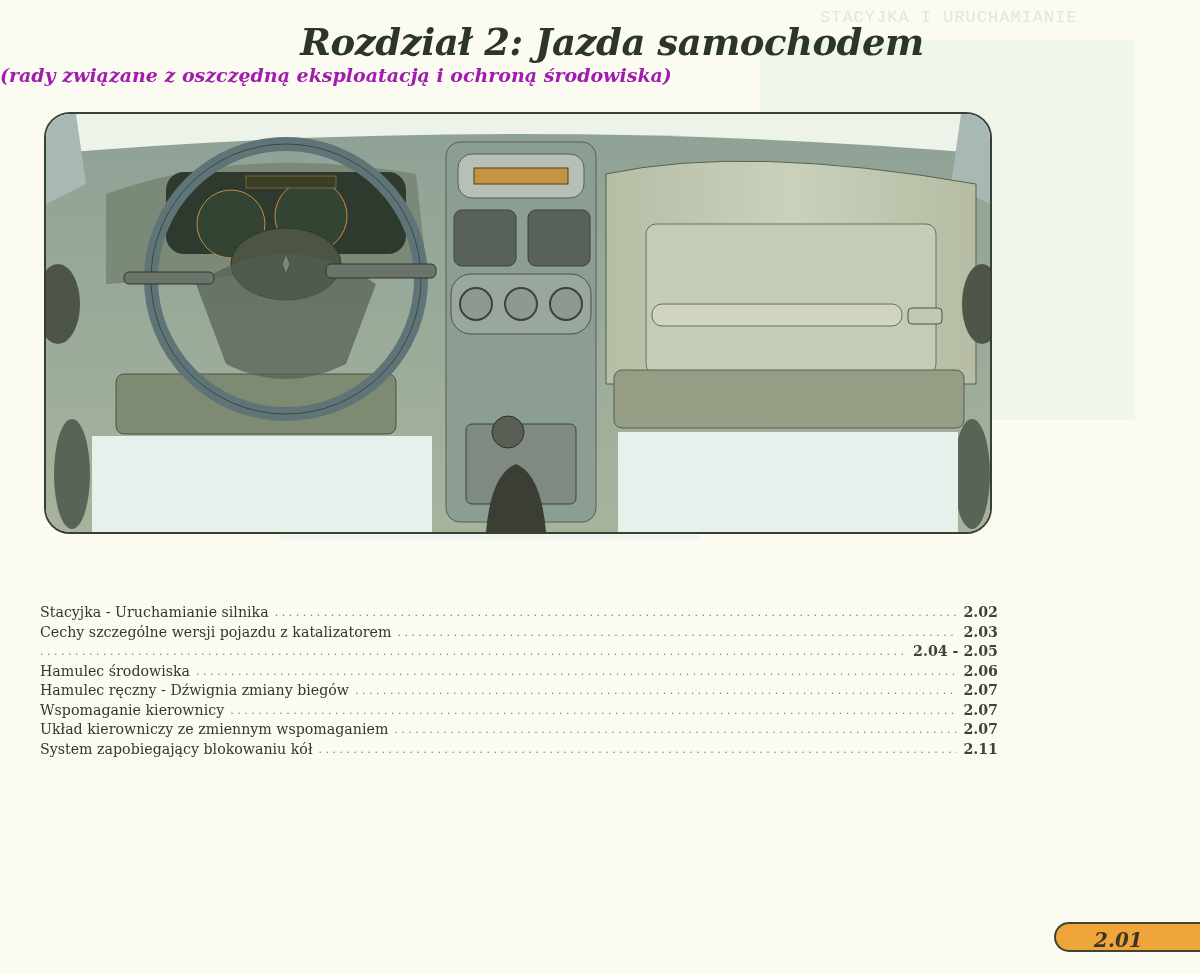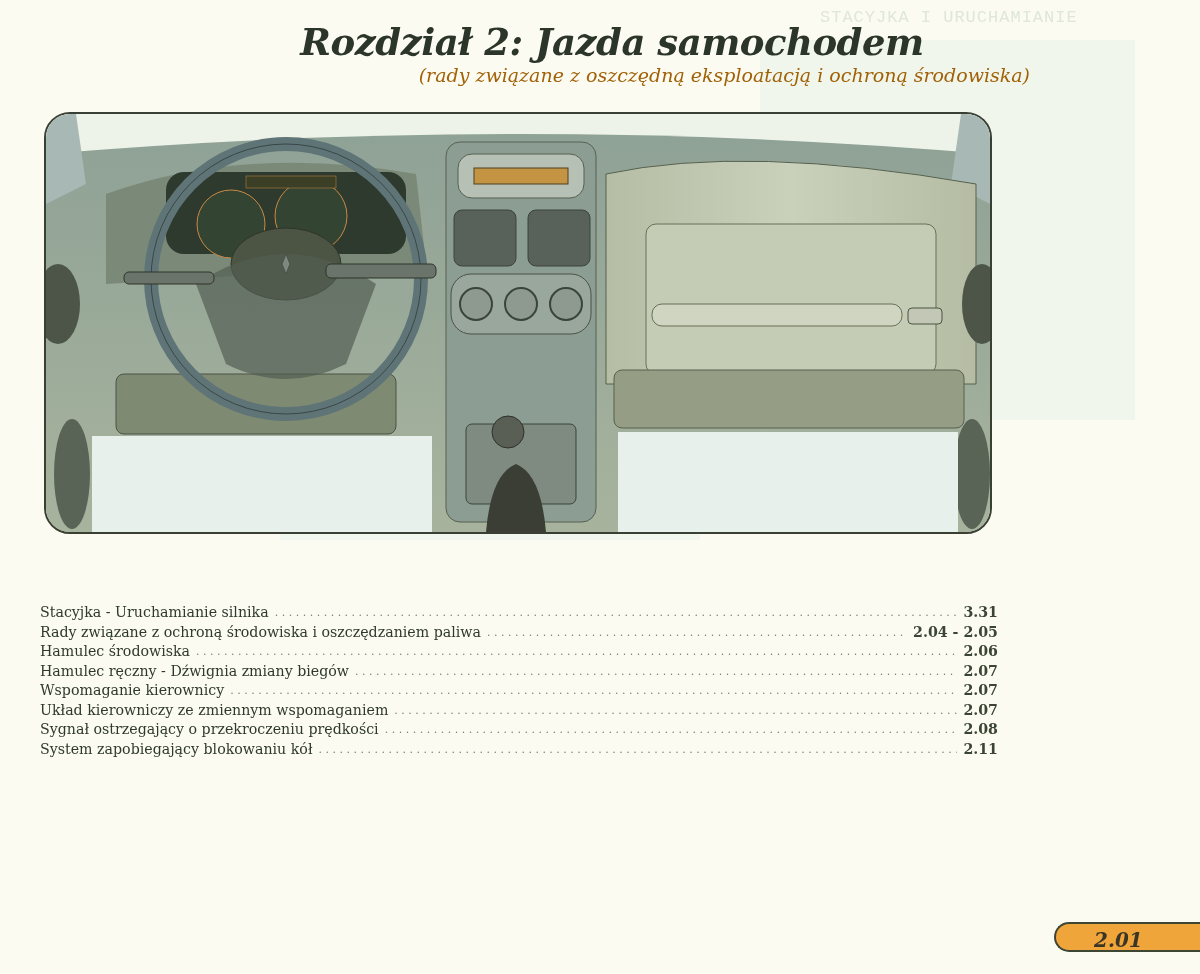--- a/index.html
+++ b/index.html
@@ -17,23 +17,23 @@
   .ghost-header {
     position:absolute; left:820px; top:8px; font-size:17px; letter-spacing:1px;
     color:#dfe6da; font-family:Liberation Mono, monospace;
   }
   .title {
     position:absolute; left:0; width:1200px; top:8px; text-align:center;
     font-family:"DejaVu Serif", serif; font-style:italic; font-weight:bold;
     font-size:37px; color:#2c3529; letter-spacing:-0.5px;
   }
   .subtitle {
-    position:absolute; left:0; width:1030px; top:64px; text-align:right;
-    font-family:"DejaVu Serif", serif; font-style:italic; font-weight:normal;
-    font-size:19px; color:#a16207;
+    position:absolute; left:0; width:1030px; top:64px; text-align:left;
+    font-family:"DejaVu Serif", serif; font-style:italic; font-weight:bold;
+    font-size:19px; color:#a21caf;
   }
   .illus {
     position:absolute; left:44px; top:112px; width:944px; height:418px;
     border:2px solid #3a3f34; border-radius:26px; overflow:hidden;
     background:#dfe8dc;
   }
   .illus svg { display:block; }
   .toc {
     position:absolute; left:40px; top:603px; width:958px;
     font-family:"DejaVu Serif", serif; font-size:14.2px; line-height:19.5px;
@@ -128,24 +128,28 @@
     <path d="M150 170 Q240 110 330 170 L300 250 Q240 280 180 250 Z" fill="#535e52" opacity="0.7"></path>
     <rect x="78" y="158" width="90" height="12" rx="5" fill="#6b746b" stroke="#2f352b"></rect>
     <rect x="280" y="150" width="110" height="14" rx="5" fill="#6b746b" stroke="#2f352b"></rect>
   </svg>
 </div>
 
 <div class="toc">
   <div class="toc-row">
       <span class="toc-label">Stacyjka - Uruchamianie silnika</span>
       <span class="toc-dots"></span>
-      <span class="toc-page">3.31</span>
+      <span class="toc-page">2.02</span>
     </div>
   <div class="toc-row">
-      <span class="toc-label">Rady związane z ochroną środowiska i oszczędzaniem paliwa</span>
+      <span class="toc-label">Cechy szczególne wersji pojazdu z katalizatorem</span>
+      <span class="toc-dots"></span>
+      <span class="toc-page">2.03</span>
+    </div>
+  <div class="toc-row">
       <span class="toc-dots"></span>
       <span class="toc-page">2.04 - 2.05</span>
     </div>
   <div class="toc-row">
       <span class="toc-label">Hamulec środowiska</span>
       <span class="toc-dots"></span>
       <span class="toc-page">2.06</span>
     </div>
   <div class="toc-row">
       <span class="toc-label">Hamulec ręczny - Dźwignia zmiany biegów</span>
@@ -156,25 +160,20 @@
       <span class="toc-label">Wspomaganie kierownicy</span>
       <span class="toc-dots"></span>
       <span class="toc-page">2.07</span>
     </div>
   <div class="toc-row">
       <span class="toc-label">Układ kierowniczy ze zmiennym wspomaganiem</span>
       <span class="toc-dots"></span>
       <span class="toc-page">2.07</span>
     </div>
   <div class="toc-row">
-      <span class="toc-label">Sygnał ostrzegający o przekroczeniu prędkości</span>
-      <span class="toc-dots"></span>
-      <span class="toc-page">2.08</span>
-    </div>
-  <div class="toc-row">
       <span class="toc-label">System zapobiegający blokowaniu kół</span>
       <span class="toc-dots"></span>
       <span class="toc-page">2.11</span>
     </div>
 </div>
 
 <div class="page-badge">
   <span>2.01</span>
 </div>
 

